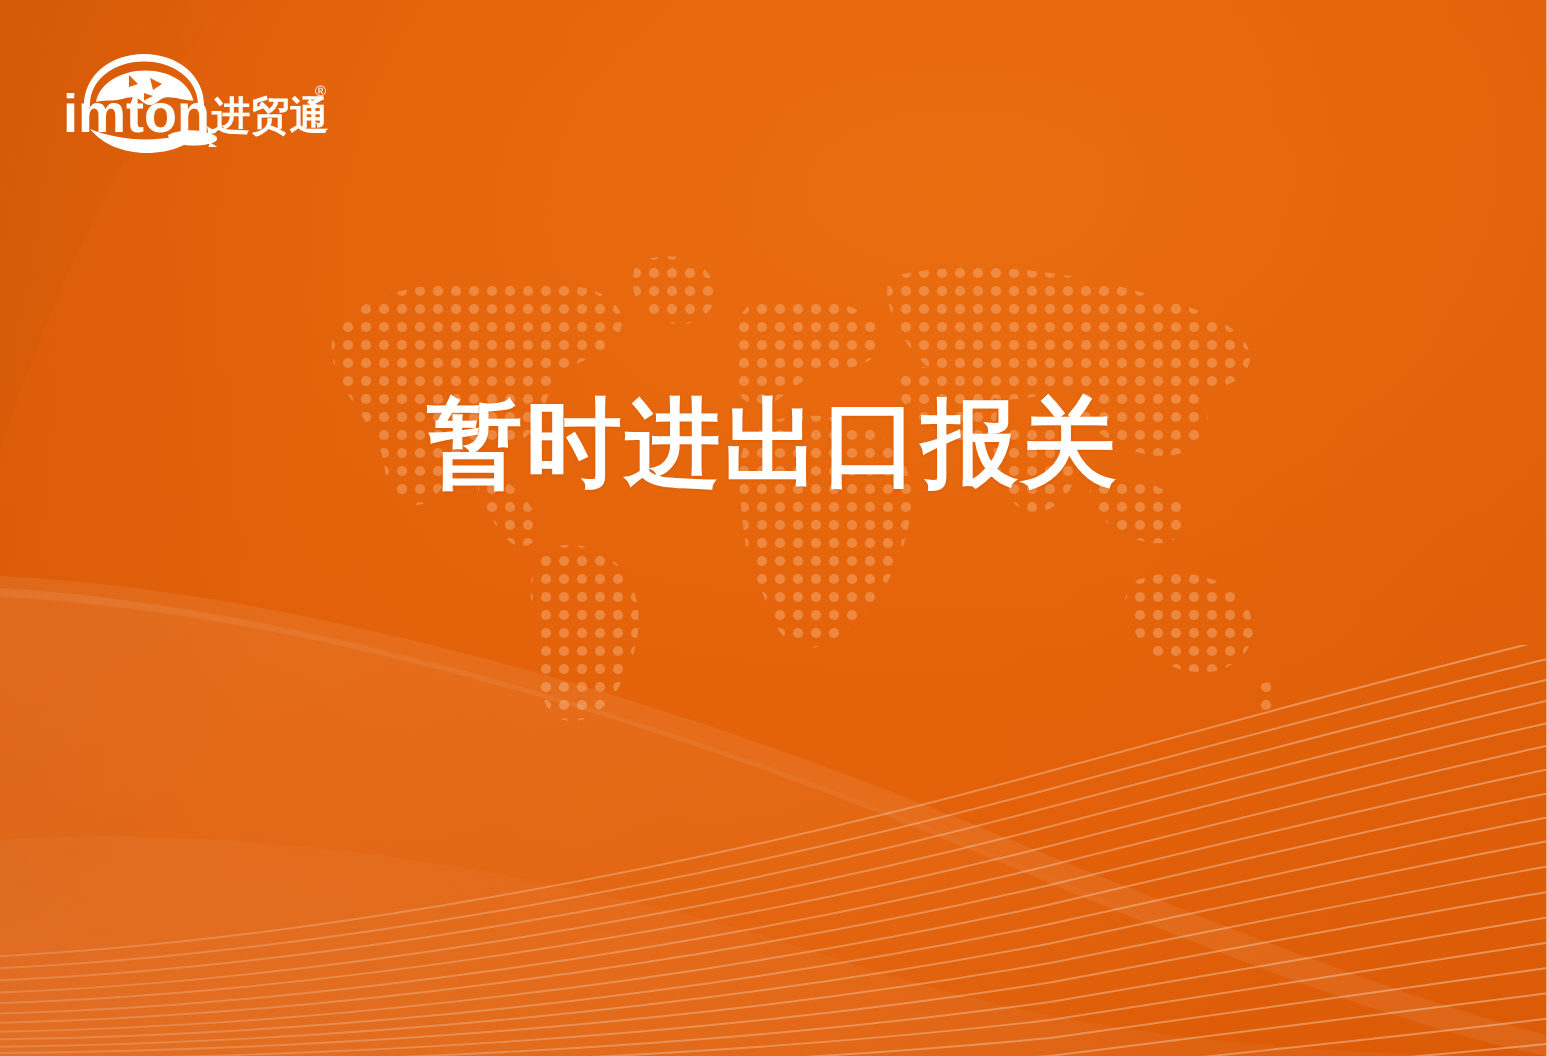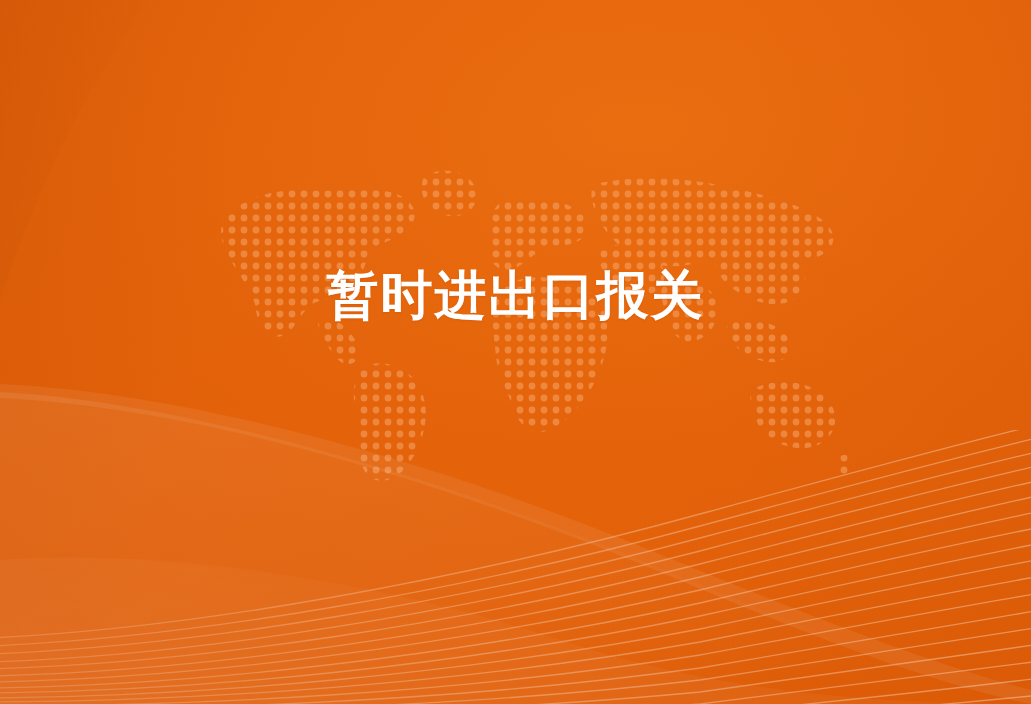--- a/index.html
+++ b/index.html
@@ -76,21 +76,21 @@
   .headline {
     position: absolute;
     left: 0;
     right: 0;
     top: 236px;
     text-align: center;
     color: #ffffff;
   }
   .headline .line {
     display: block;
-    font-size: 52px;
+    font-size: 64px;
     line-height: 118px;
     font-weight: 700;
     letter-spacing: 2px;
     white-space: nowrap;
     text-shadow: 0 1px 2px rgba(150,60,0,0.18);
   }
 </style>
 </head>
 <body>
 
@@ -219,18 +219,53 @@
         <path d="M-10,280 C200,280 460,271 700,238 C840,214 950,195 1041,180"></path>
         <path d="M-10,284 C200,284 460,278 700,250 C840,228 950,211 1041,197"></path>
         <path d="M-10,288 C200,288 460,285 700,262 C840,243 950,227 1041,214"></path>
         <path d="M-10,292 C200,292 460,291 700,274 C840,257 950,243 1041,231"></path>
         <path d="M-10,296 C200,296 460,296 700,285 C840,271 950,259 1041,248"></path>
         <path d="M-10,300 C200,300 460,301 700,295 C840,284 950,274 1041,265"></path>
       </g>
     </svg>
   </div>
 
+  <div class="logo">
+    <svg viewBox="0 0 180 80" xmlns="http://www.w3.org/2000/svg" aria-hidden="true">
+      <g>
+
+        <path d="M16,44 C16,24 34,10 56,10 C78,10 96,24 96,44
+                 C96,46 95.4,47 94,47 C92.6,47 92,46 92,44
+                 C92,27 76,15 56,15 C36,15 20,27 20,44
+                 C20,46 19.4,47 18,47 C16.6,47 16,46 16,44 Z" fill="#ffffff"></path>
+
+        <path d="M24,42 C26,30 40,21 57,21 C73,21 86,29 89,41
+                 C82,41 76,38 70,39 C66,40 64,44 60,44
+                 C56,44 54,40 50,39 C45,38 40,41 35,41
+                 C31,41 27,41 24,42 Z" fill="#ffffff"></path>
+
+        <path d="M46,24 L52,30 L46,32 Z" fill="#e5640b"></path>
+        <path d="M60,26 L68,30 L62,34 Z" fill="#e5640b"></path>
+        <path d="M56,36 L62,38 L56,41 Z" fill="#e5640b"></path>
+
+        <path d="M20,60 C28,70 42,76 58,76 C74,76 88,70 96,61
+                 C92,62 86,64 80,65 C72,66 64,67 57,67
+                 C44,67 30,64 20,60 Z" fill="#ffffff"></path>
+
+        <path d="M72,64 C80,60 92,60 100,63 C104,64 106,66 104,68
+                 C100,71 88,72 80,70 C76,69 72,67 72,64 Z" fill="#ffffff"></path>
+        <path d="M98,58 L104,62 L99,64 Z" fill="#ffffff"></path>
+        <path d="M100,69 L105,72 L99,72 Z" fill="#ffffff"></path>
+      </g>
+
+      <text x="2" y="62" font-family="'Liberation Sans', sans-serif" font-size="36" font-weight="700" fill="#ffffff">imton</text>
+
+      <text x="101" y="60" font-family="'Liberation Sans', sans-serif" font-size="26" font-weight="700" fill="#ffffff">进贸通</text>
+
+      <text x="170" y="38" font-family="'Liberation Sans', sans-serif" font-size="10" font-weight="400" fill="#ffffff">®</text>
+    </svg>
+  </div>
 
   <div class="headline">
     <span class="line">暂时进出口报关</span>
   </div>
 
 </div>
 
 </body></html>

